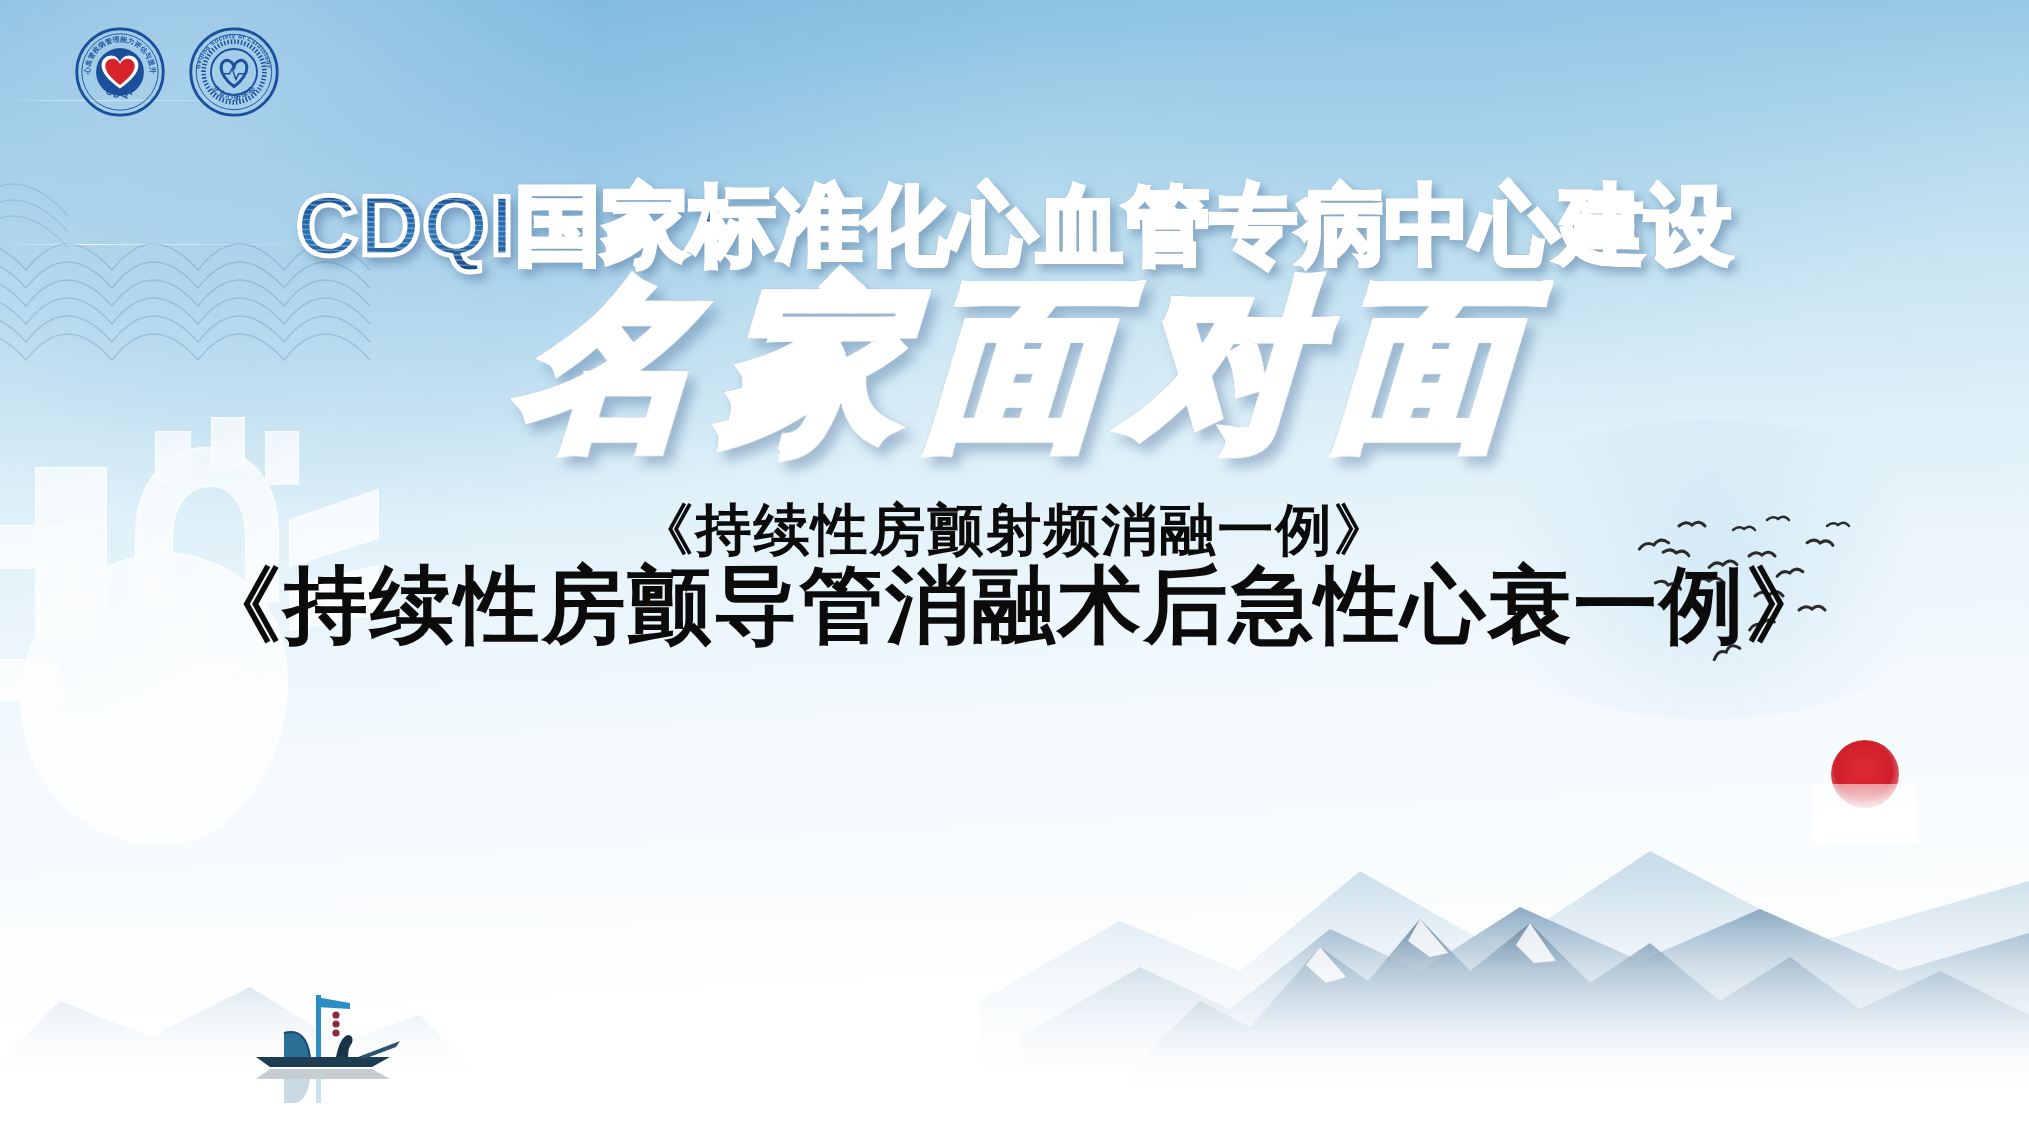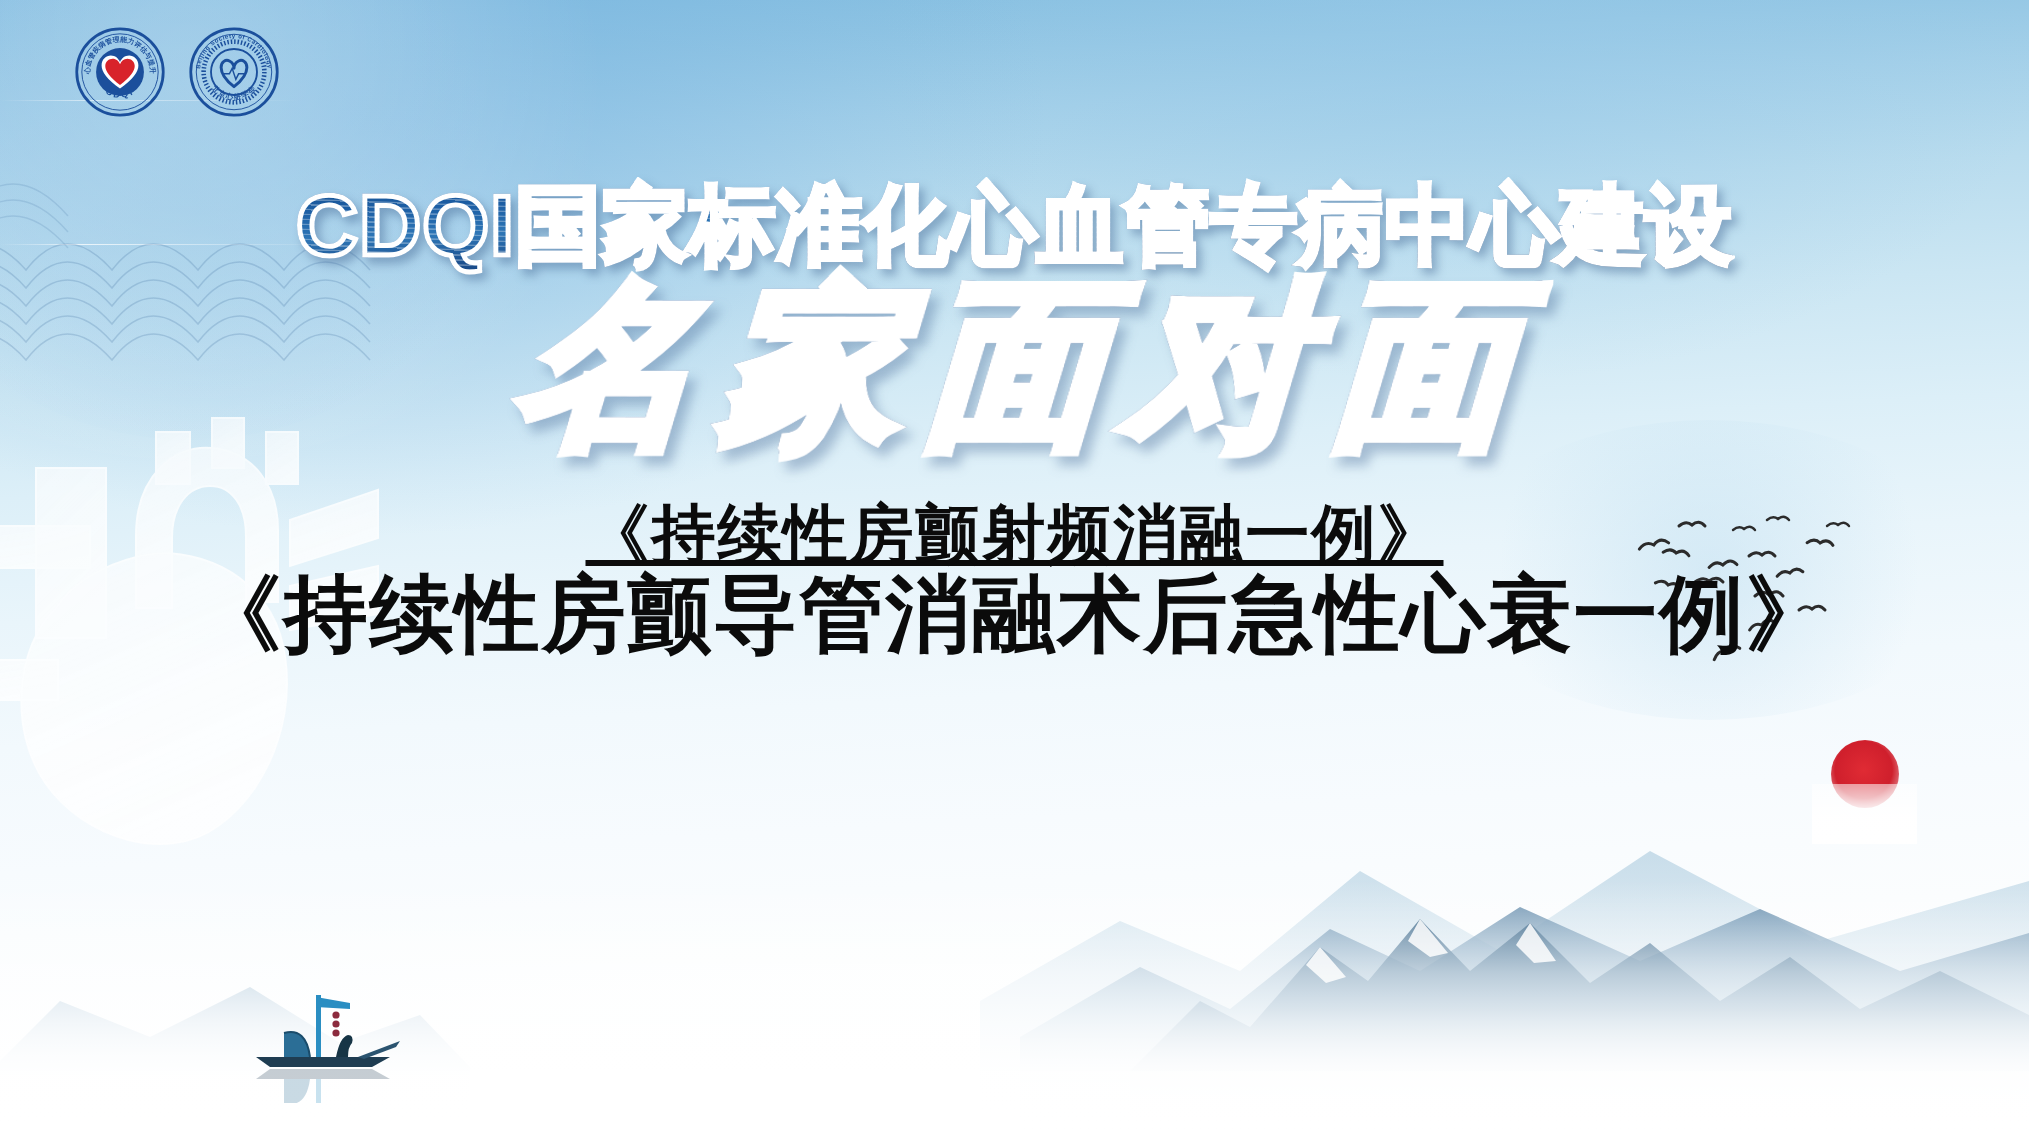--- a/index.html
+++ b/index.html
@@ -150,21 +150,21 @@
     transform: skewX(-3deg);
   }
 
   .subtitle {
     font-weight: bold;
     color: #0b0b0b;
     white-space: nowrap;
     letter-spacing: 2px;
     line-height: 1.08;
   }
-  .subtitle-1 { margin-top: 46px; font-size: 64px; text-decoration: underline; }
+  .subtitle-1 { margin-top: 46px; font-size: 56px; }
   .subtitle-2 { font-size: 84px; }
 </style>
 </head>
 <body>
 
 <div id="poster">
 
   <div class="bg-layer blob-a"></div>
   <div class="bg-layer blob-b"></div>
   <div class="bg-layer blob-c"></div>

